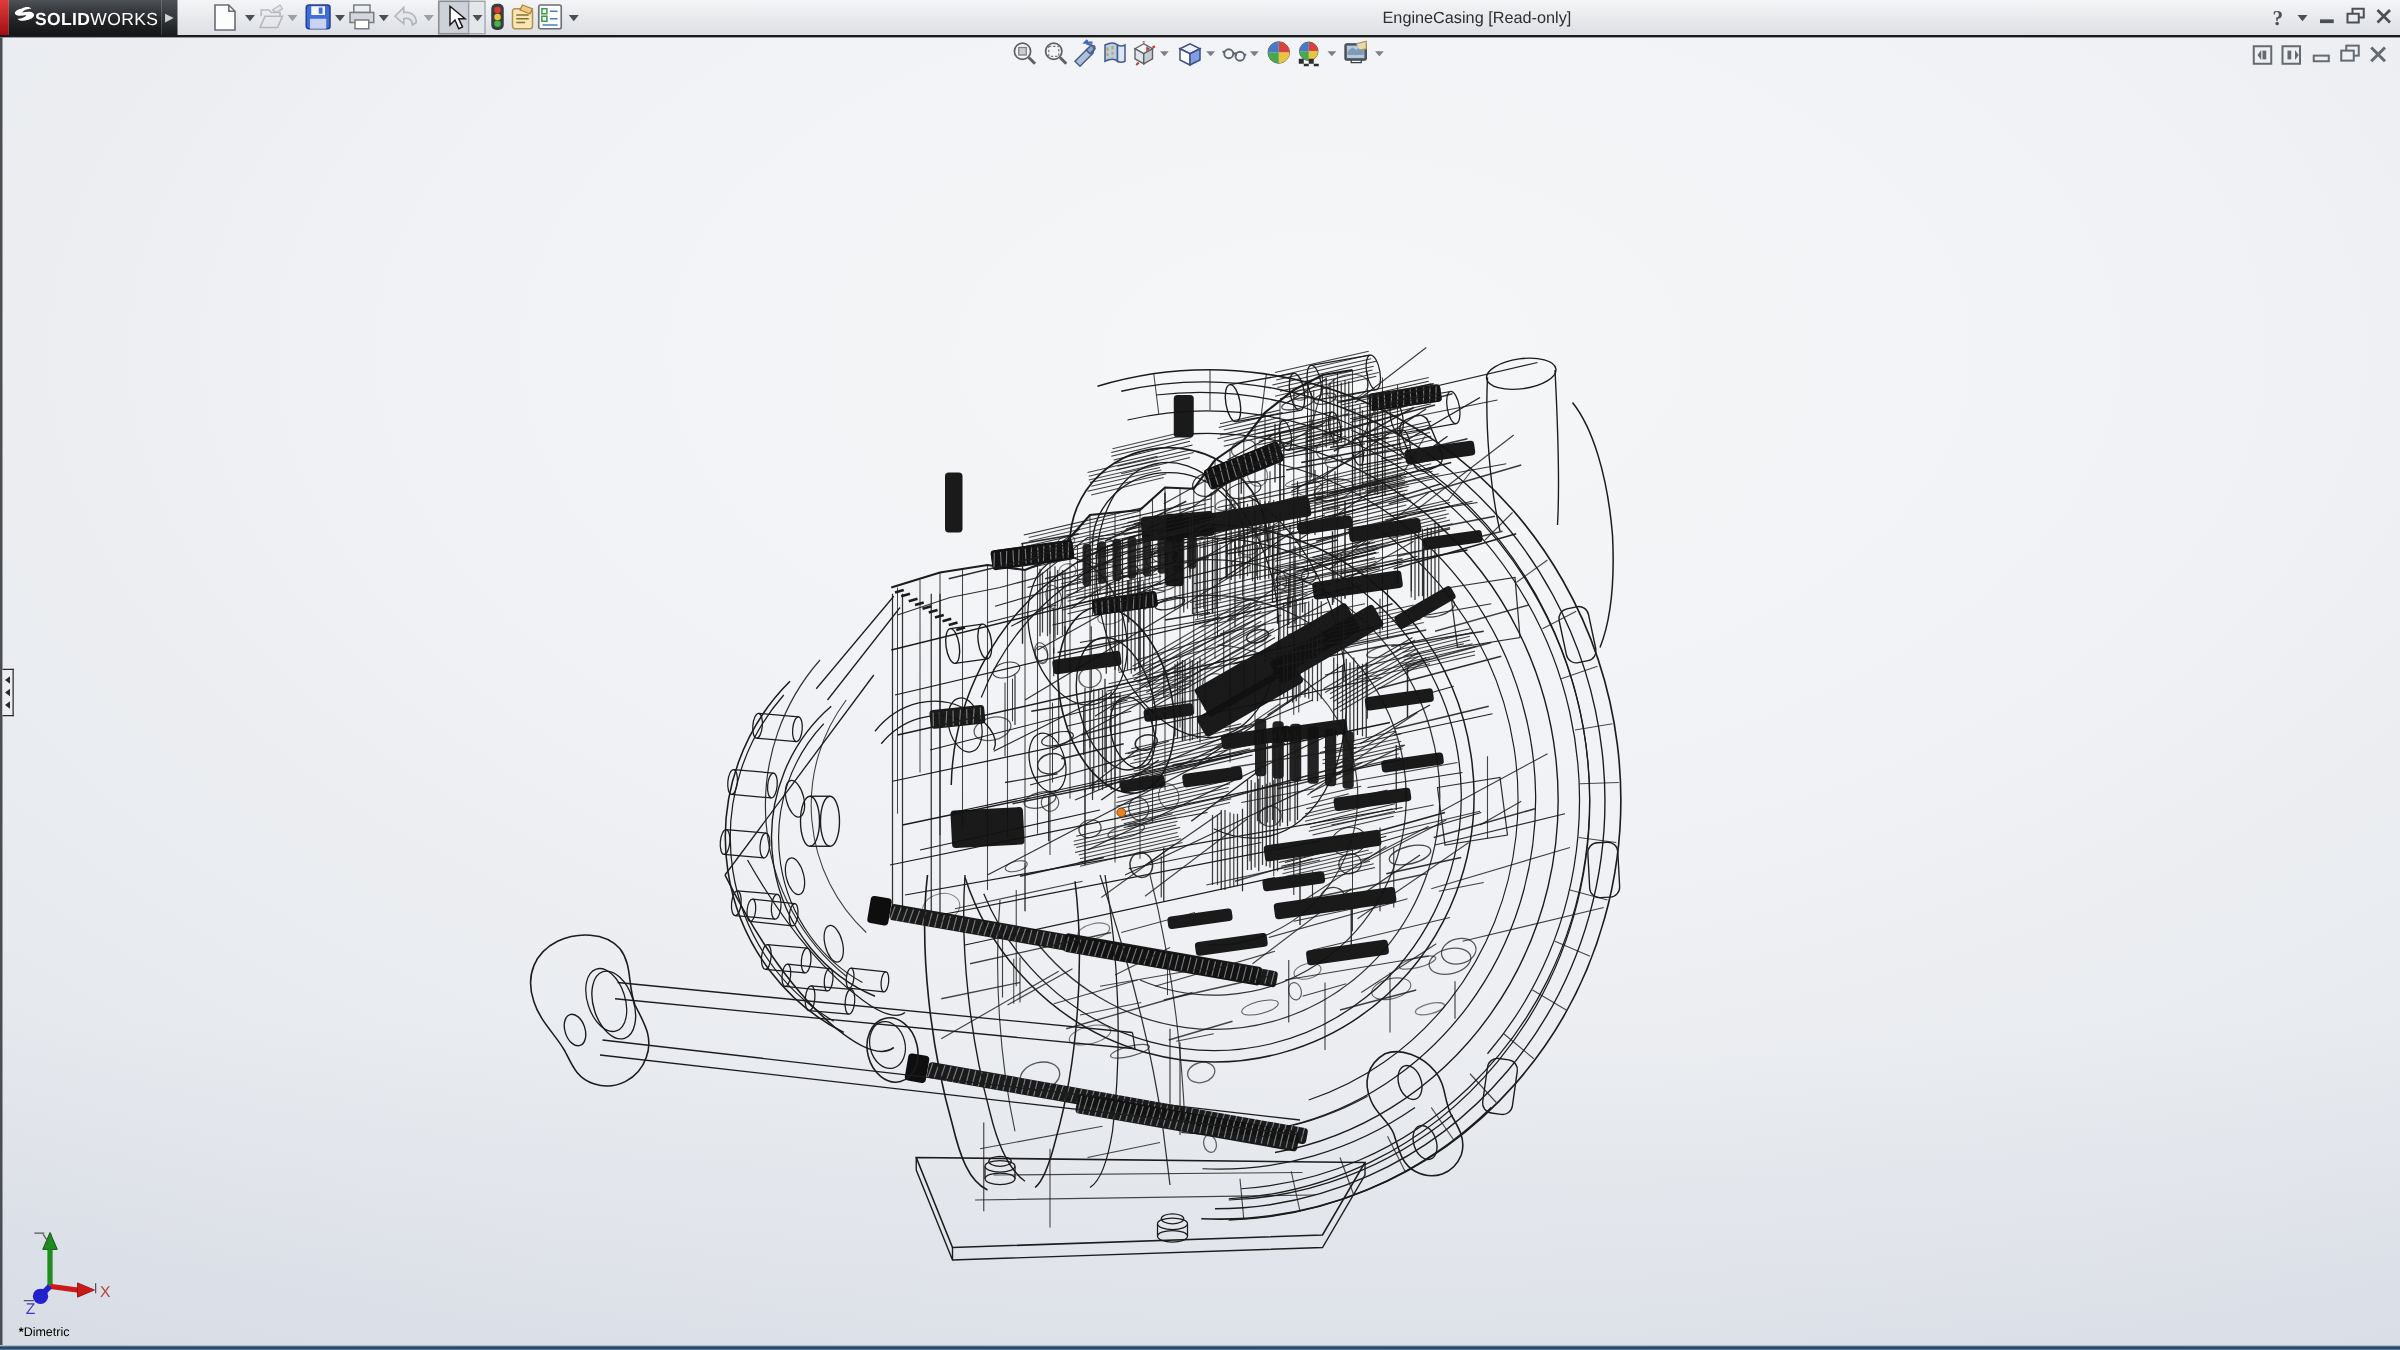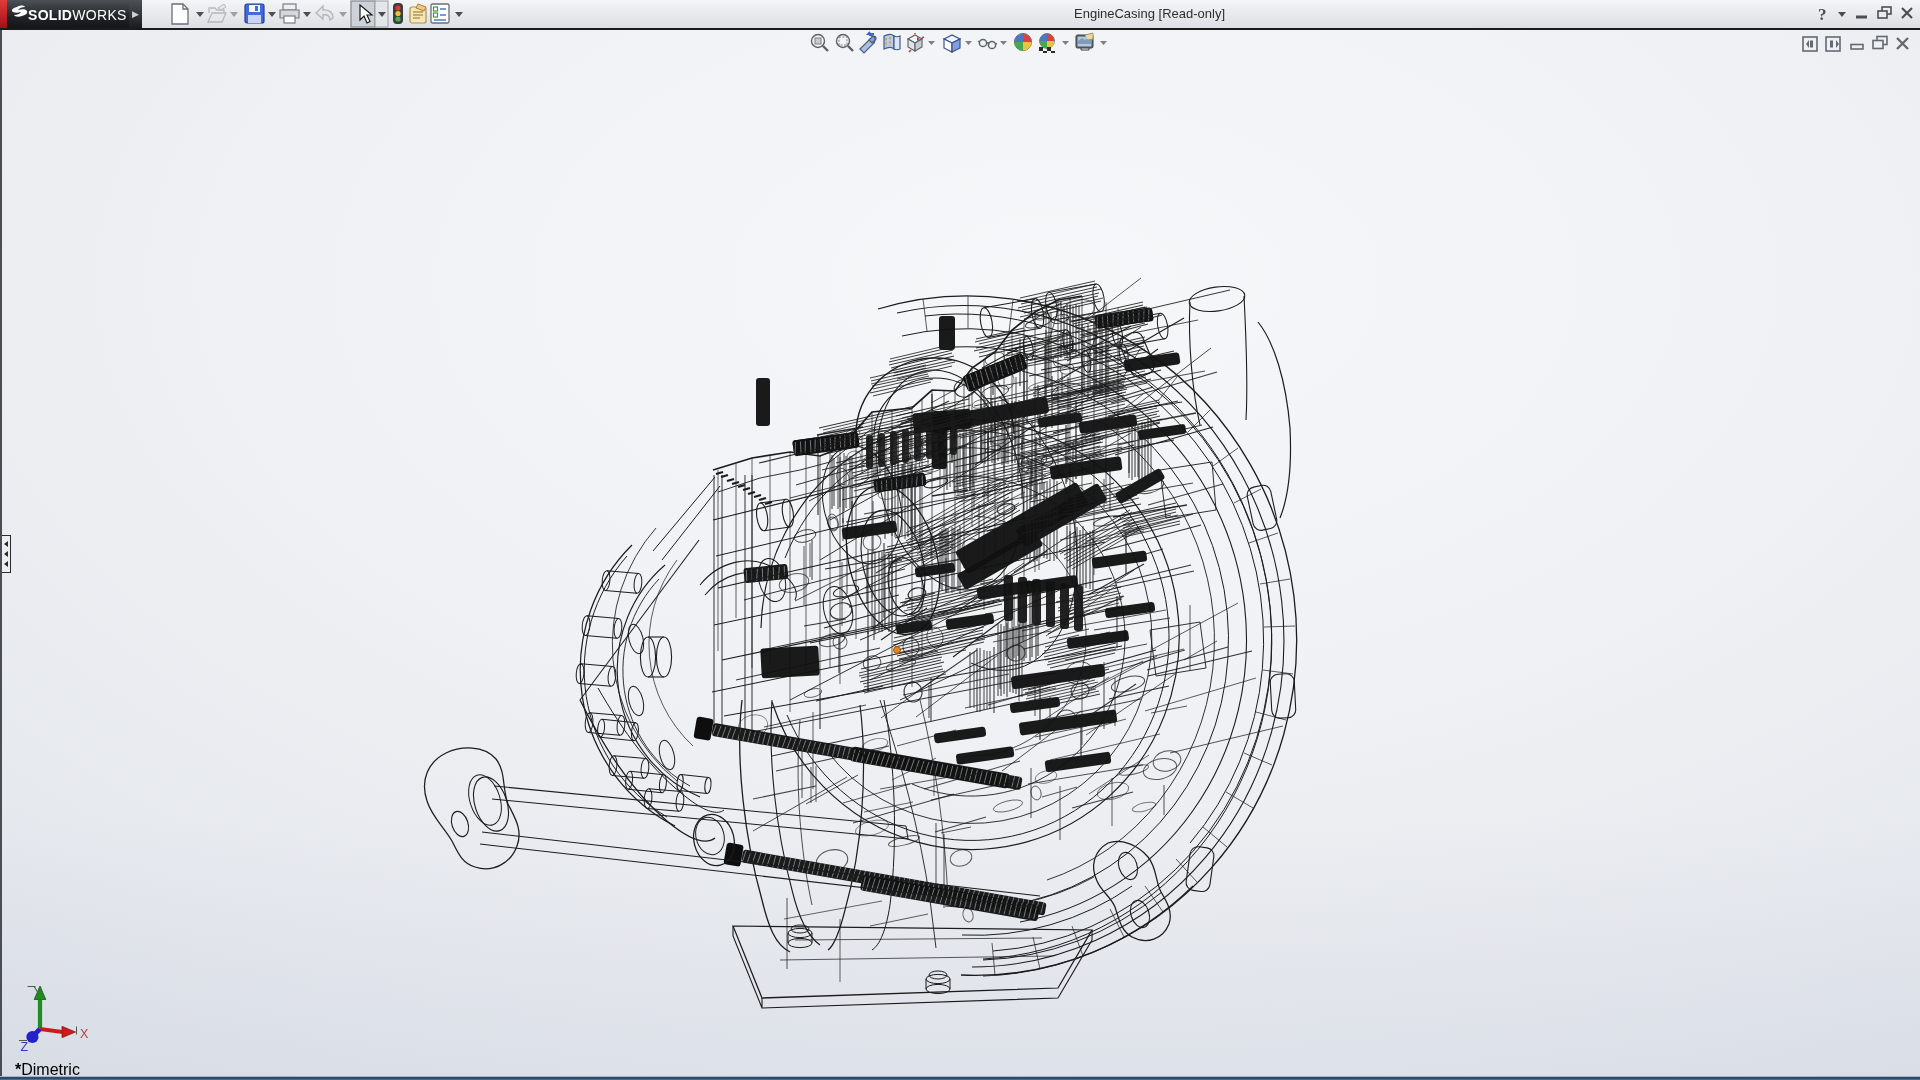--- a/index.html
+++ b/index.html
@@ -1,24 +1,24 @@
 <!DOCTYPE html>
 <html><head><meta charset="utf-8"><style>
 *{margin:0;padding:0;box-sizing:border-box}
 html,body{width:1920px;height:1080px;overflow:hidden;font-family:"Liberation Sans",sans-serif;background:#e4e7ea}
 #bar{position:absolute;left:0;top:0;width:1920px;height:28px;background:linear-gradient(#f4f5f7,#e9ebee 45%,#dcdfe4);}
 #barline{position:absolute;left:0;top:28px;width:1920px;height:2px;background:#1a1a1a}
 #red{position:absolute;left:0;top:0;width:7px;height:28px;background:linear-gradient(#e23b3b,#a20f16)}
 #logo{position:absolute;left:7px;top:0;width:122px;height:28px;background:linear-gradient(#4d5257,#212326 60%,#131517);color:#fff;}
 #exp{position:absolute;left:129px;top:0;width:13px;height:28px;background:linear-gradient(#4d5257,#1a1c1f);color:#cfd2d6;font-size:9px;line-height:28px;text-align:center}
-#title{position:absolute;left:1074px;top:0;height:28px;line-height:28px;font-size:13px;color:#2e2e2e}
+#title{position:absolute;left:1106px;top:0;height:28px;line-height:28px;font-size:13px;color:#2e2e2e}
 #vp{position:absolute;left:0;top:30px;width:1920px;height:1046px}
 #bot{position:absolute;left:0;top:1076px;width:1920px;height:4px;background:linear-gradient(#dfe7f0,#24415e 40%,#31557a 80%,#6f94b5)}
 .ticon{position:absolute;top:0;height:28px}
-#dim{position:absolute;left:15px;top:1061px;font-size:16px;color:#000}
+#dim{position:absolute;left:15px;top:1061px;font-size:10px;color:#000}
 #dim b{font-weight:700}
 #lborder{position:absolute;left:0;top:30px;width:2px;height:1046px;background:#4a4d52}
 #ltab{position:absolute;left:2px;top:535px;width:9px;height:38px;background:#eceef1;border:1.4px solid #2a2a2a;border-left:none}
 </style></head><body>
 <div id="bar"></div>
 <div id="barline"></div>
 <div id="red"></div>
 <div id="logo"></div>
 <svg style="position:absolute;left:10px;top:4px" width="118" height="21" viewBox="0 0 118 21">
 <g fill="#fff">

